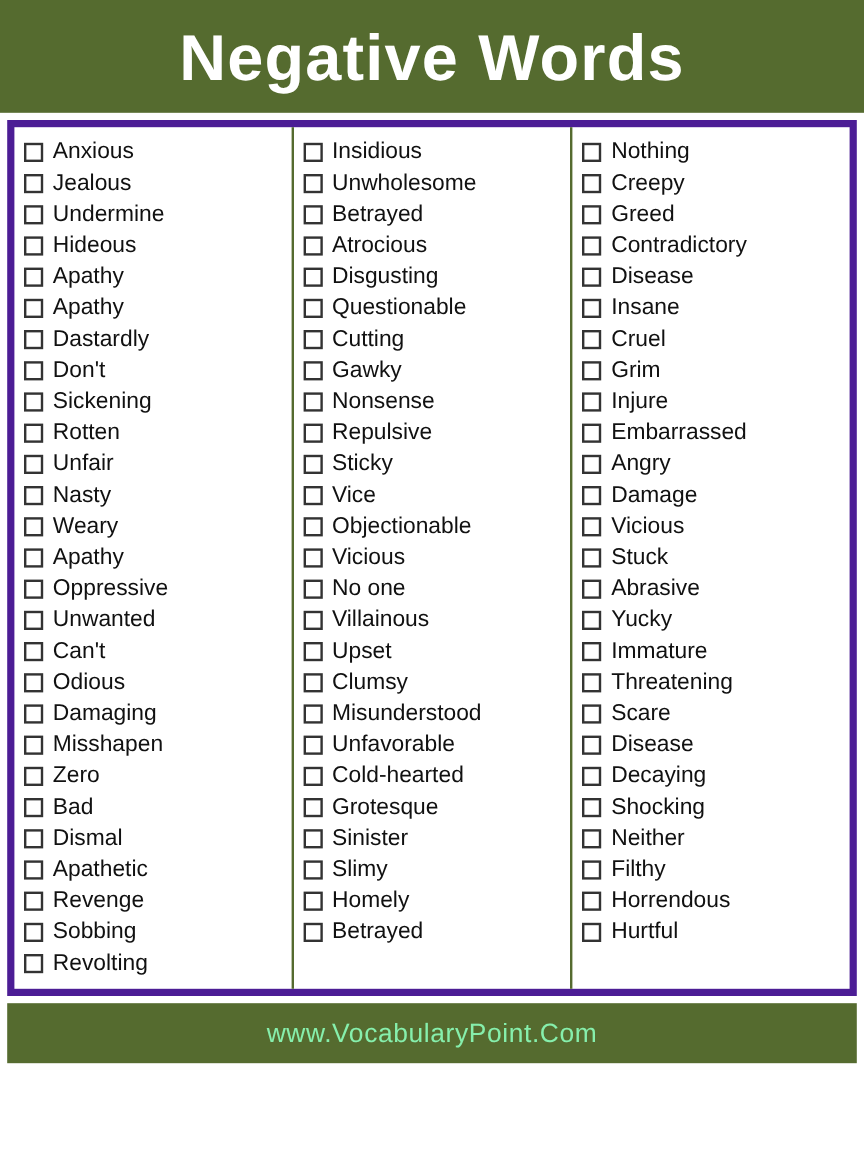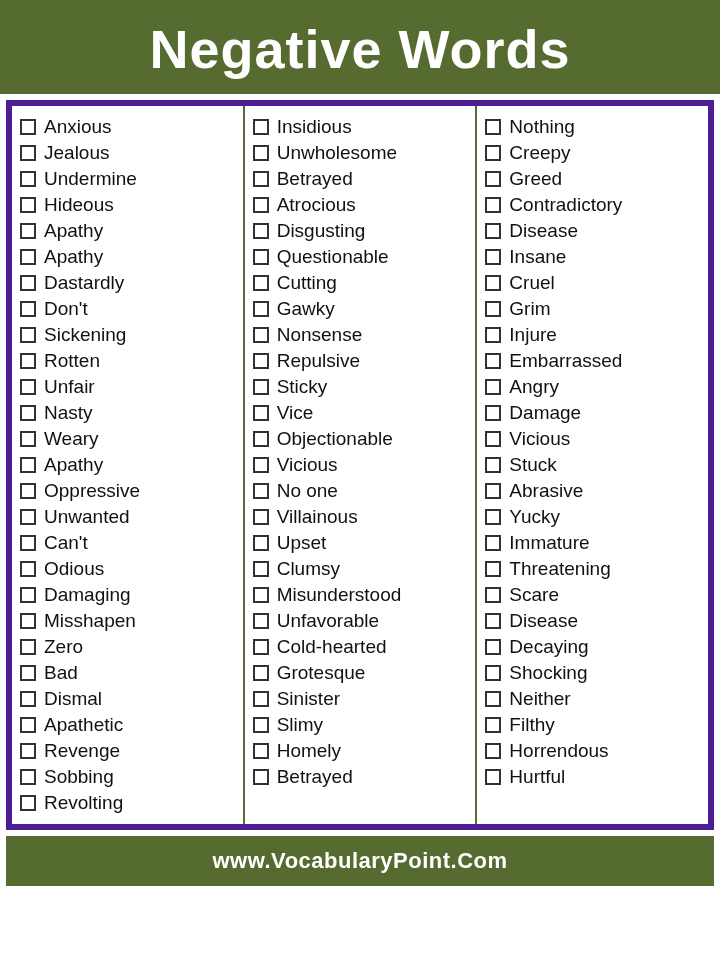--- a/index.html
+++ b/index.html
@@ -51,23 +51,23 @@
       flex-shrink: 0;
       background: #fff;
     }
     .footer {
       background-color: #556B2F;
       text-align: center;
       padding: 12px 10px;
       margin: 0 6px 6px 6px;
     }
     .footer span {
-      color: #ffffff;
+      color: #86efac;
       font-size: 22px;
-      font-weight: bold;
+      font-weight: normal;
       letter-spacing: 0.5px;
     }
   </style>
 </head>
 <body>
 
 <div class="header">
   <h1>Negative Words</h1>
 </div>
 

